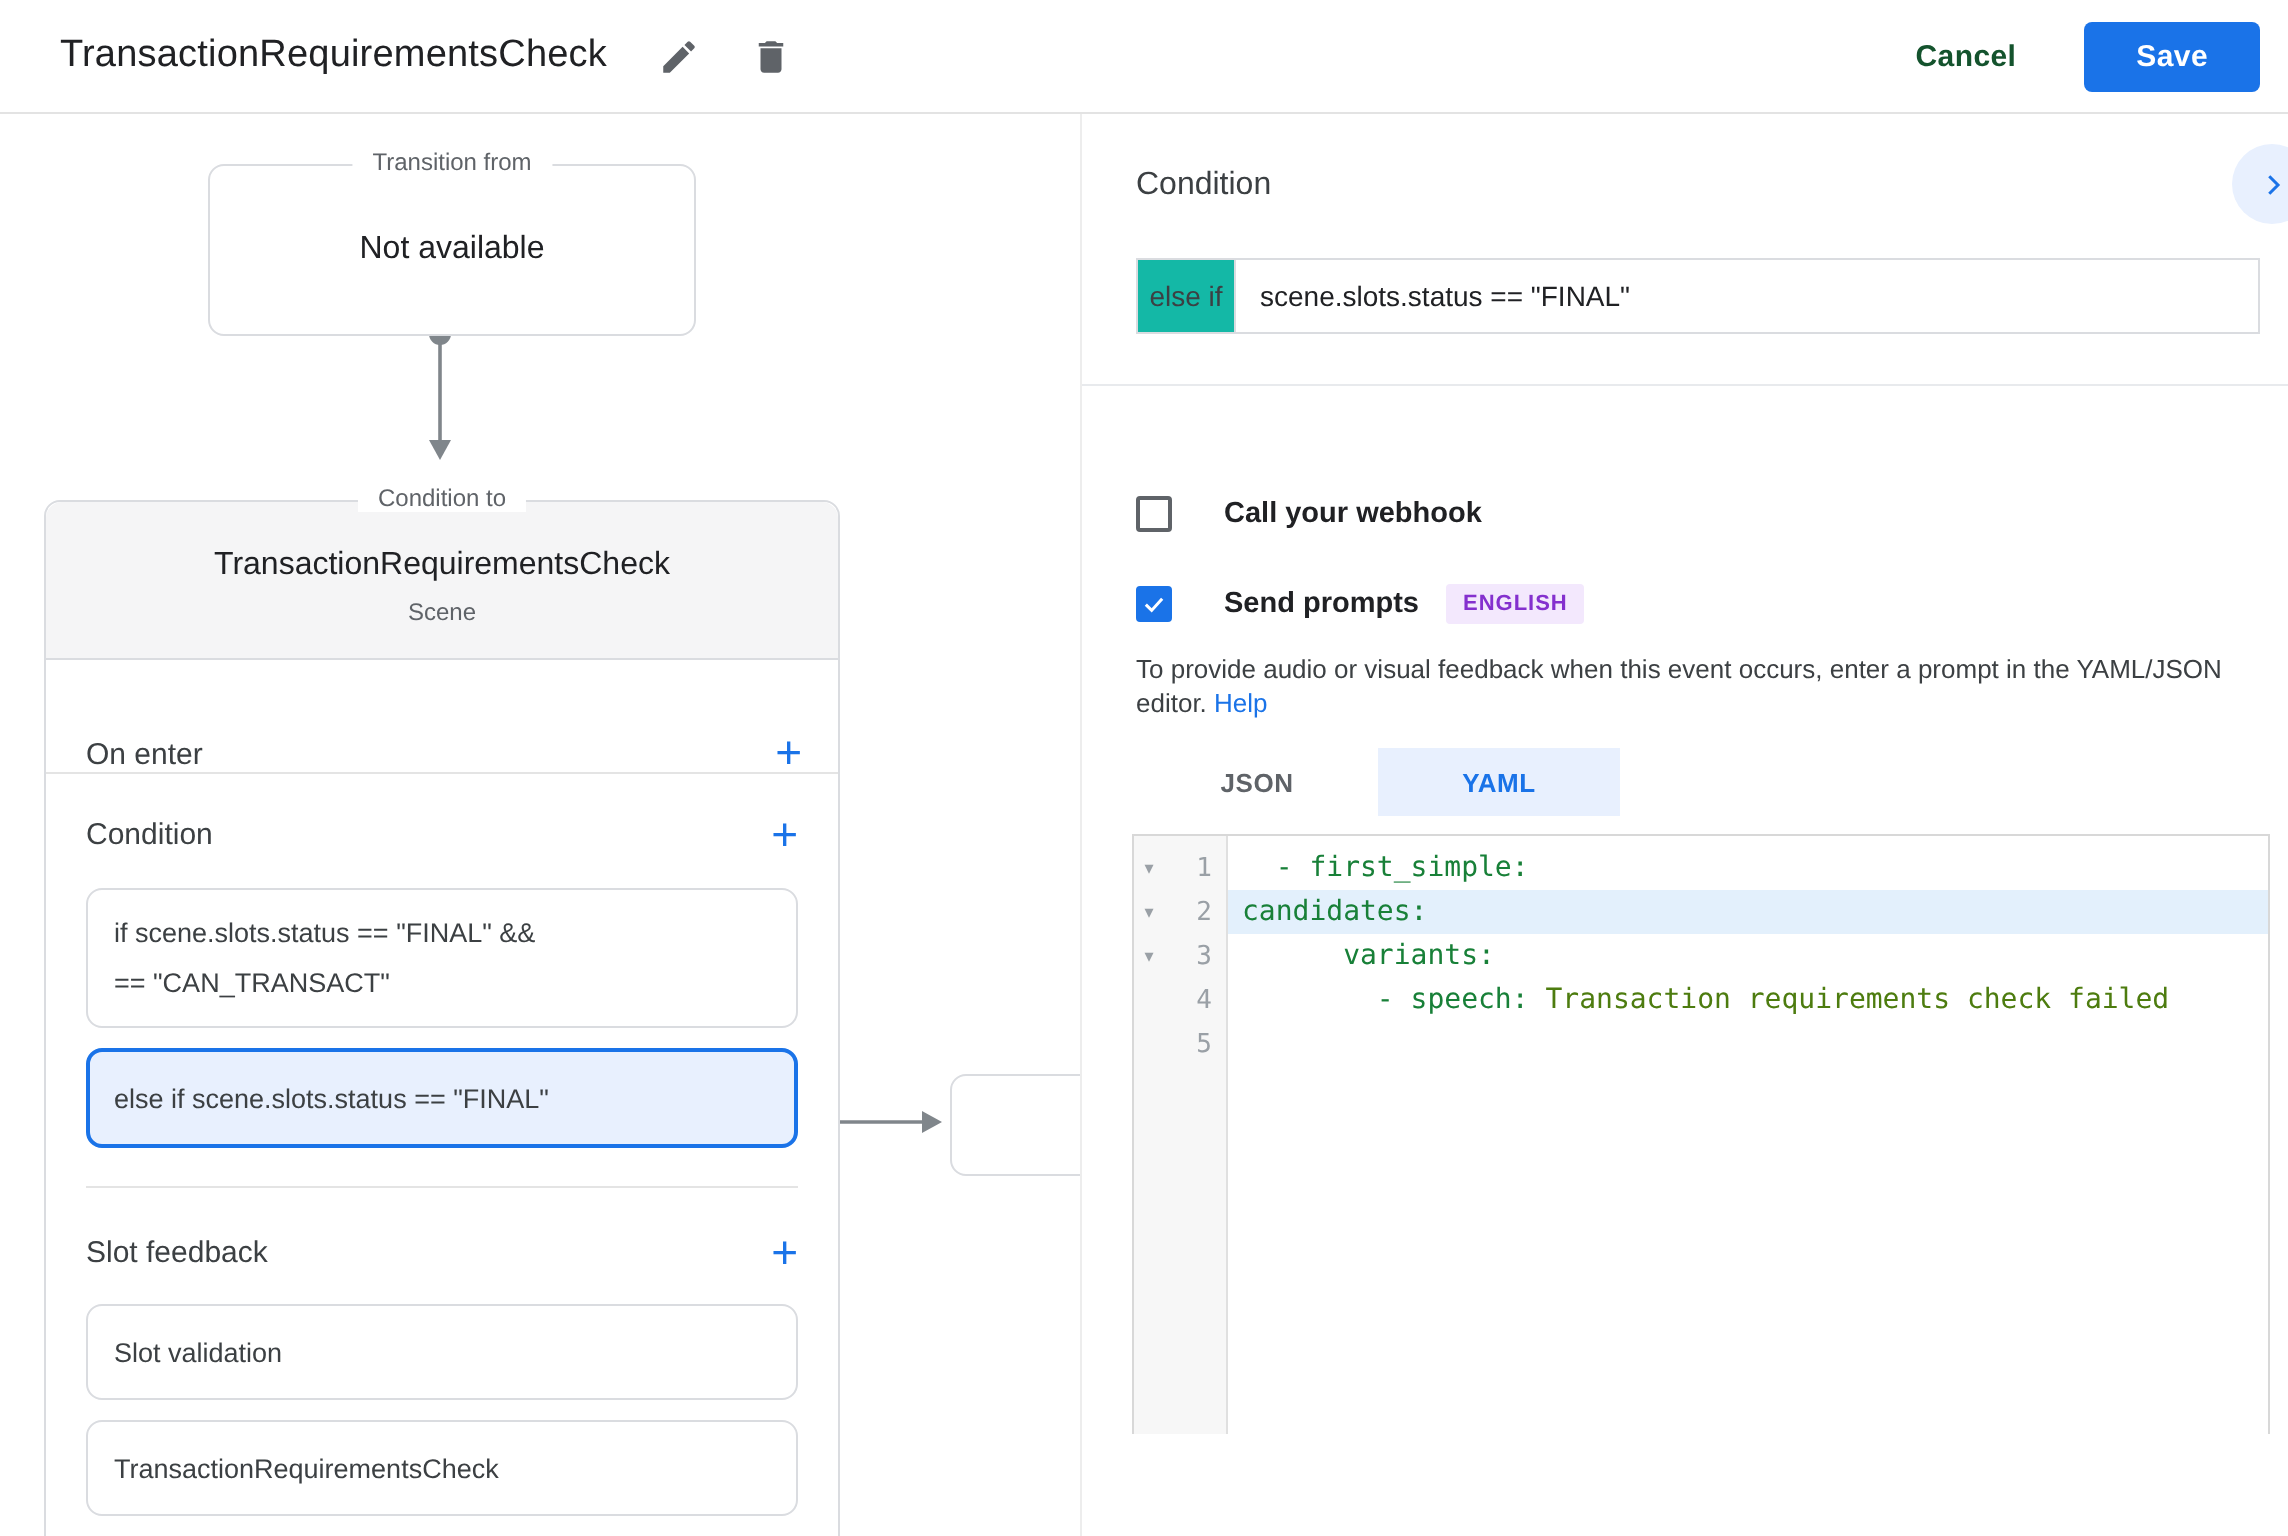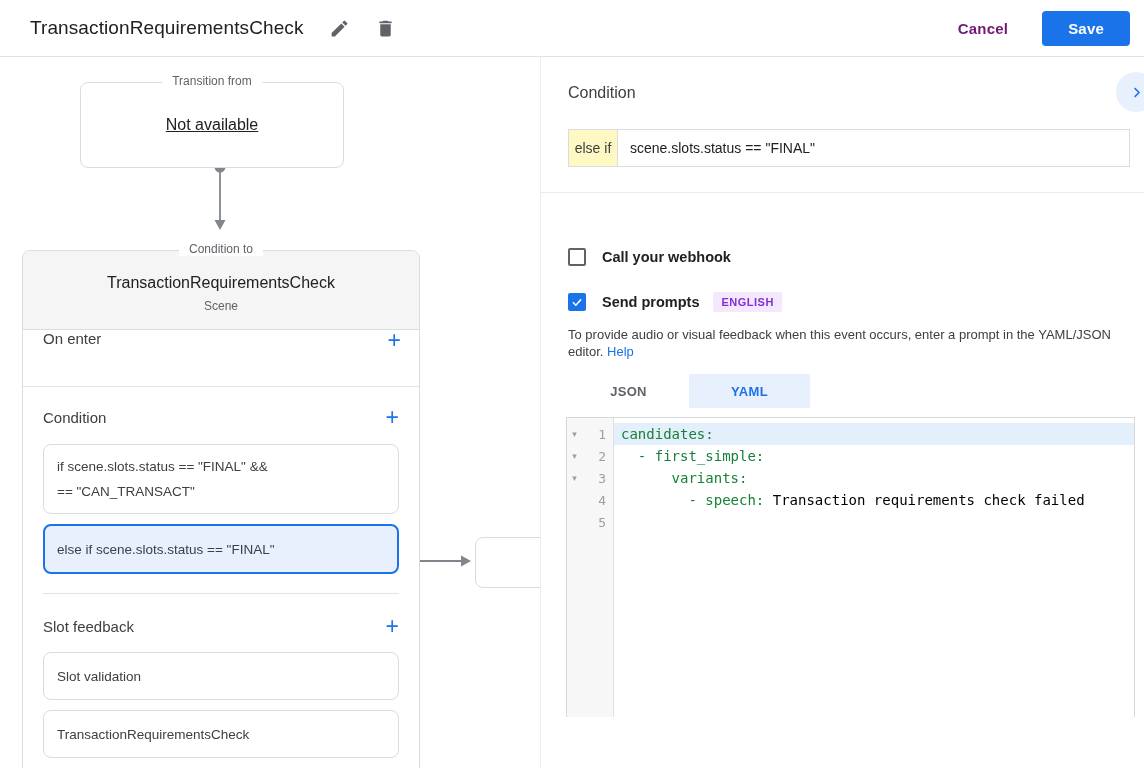--- a/index.html
+++ b/index.html
@@ -12,56 +12,56 @@
   .appbar {
     height:57px; border-bottom:1px solid #e3e3e3; display:flex; align-items:center;
     padding:0 14px 0 30px; background:#fff;
   }
   .appbar-title { font-size:19px; color:#202124; letter-spacing:.1px; }
   .appbar-icons { display:flex; align-items:center; gap:22px; margin-left:24px; }
   .icon-btn { width:24px; height:24px; border:none; background:none; cursor:pointer; color:#5f6368; display:flex; align-items:center; justify-content:center; }
   .icon-btn svg { width:21px; height:21px; fill:#5f6368; }
   .appbar-spacer { flex:1; }
   .btn-text {
-    color:#701a75; background:none; border:none; font-family:inherit;
+    color:#14532d; background:none; border:none; font-family:inherit;
     font-size:15px; font-weight:700; cursor:pointer; margin-right:34px; letter-spacing:.2px;
   }
   .btn-primary {
     background:#1a73e8; color:#fff; border:none; border-radius:4px;
     font-family:inherit; font-size:15px; font-weight:700; letter-spacing:.2px;
     padding:9px 26px; cursor:pointer;
   }
   
   .main { display:flex; height:711px; }
   .canvas { width:540px; position:relative; background:#fff; overflow:hidden; flex:none; }
   .panel  { width:604px; position:relative; background:#fff; border-left:1px solid #ededed; flex:none; }
 
   
   .fieldset-box { position:absolute; border:1px solid #dadce0; border-radius:8px; background:#fff; }
   .legend {
     position:absolute; top:-9px; left:50%; transform:translateX(-50%);
     background:#fff; padding:0 10px; font-size:12px; color:#5f6368; white-space:nowrap;
   }
-  .from-box { left:80px; top:25px; width:264px; height:86px; display:flex; align-items:center; justify-content:center;text-decoration:underline; }
+  .from-box { left:104px; top:25px; width:244px; height:86px; display:flex; align-items:center; justify-content:center; }
   .from-box .nb { font-size:16px; color:#202124; }
 
   .connector-svg { position:absolute; left:0; top:0; width:540px; height:711px; pointer-events:none; }
 
   .scene-card {
     position:absolute; left:22px; top:193px; width:398px; height:560px;
     border:1px solid #dadce0; border-radius:8px 8px 0 0; background:#fff;
   }
   .scene-head {
     background:#f5f5f6; border-bottom:1px solid #dadce0; border-radius:8px 8px 0 0;
     height:79px; display:flex; flex-direction:column; align-items:center; justify-content:center; padding-top:6px;
   }
   .scene-title { font-size:16px; color:#202124; }
   .scene-sub { font-size:12px; color:#5f6368; margin-top:7px; }
   .card-row {
-    height:57px; border-bottom:1px solid #e4e4e4; display:flex; align-items:flex-start;
+    height:57px; border-bottom:1px solid #e4e4e4; display:flex; align-items:flex-end;
     justify-content:space-between; padding:0 18px 0 20px;
   }
   .row-label { font-size:15px; color:#3c4043; }
   .plus { color:#1a73e8; font-size:23px; font-weight:400; line-height:20px; cursor:pointer; background:none; border:none; font-family:inherit; }
   .card-sec { padding:15px 20px 0 20px; }
   .sec-head { display:flex; align-items:center; justify-content:space-between; padding-right:0; height:30px; }
   .cond-box {
     border:1px solid #dadce0; border-radius:8px; background:#fff;
     padding:9px 13px; margin-top:12px; font-size:13.5px; color:#3c4043; line-height:25px;
     cursor:pointer;
@@ -84,37 +84,37 @@
   
   .sec1 { padding:27px 14px 25px 27px; border-bottom:1px solid #e8eaed; position:relative; }
   .panel-title { font-size:16px; color:#3c4043; }
   .collapse-btn {
     position:absolute; top:15px; right:-12px; width:40px; height:40px; border-radius:50%;
     background:#e8f0fe; border:none; cursor:pointer; display:flex; align-items:center; justify-content:center;
   }
   .collapse-btn svg { width:15px; height:15px; stroke:#1a73e8; stroke-width:2.4; fill:none; }
   .cond-input-row { display:flex; margin-top:27px; height:38px; border:1px solid #dadce0; background:#fff; }
   .cond-prefix {
-    width:49px; background:#fef9c3; border-right:1px solid #dadce0; display:flex;
+    width:49px; background:#14b8a6; border-right:1px solid #dadce0; display:flex;
     align-items:center; justify-content:center; font-size:14px; color:#3c4043; flex:none;
   }
   .cond-value { flex:1; display:flex; align-items:center; padding:0 12px; font-size:14px; color:#202124; }
   .link { color:#1a73e8; font-size:13px; text-decoration:none; cursor:pointer; }
   .help-link-row { margin-top:14px; }
 
   .sec2 { padding:29px 14px 0 27px; }
   .when-heading { font-size:16px; color:#3c4043; }
   .check-row { display:flex; align-items:center; margin-top:26px; }
   .checkbox {
     width:18px; height:18px; border:2px solid #5f6368; border-radius:2px; background:#fff;
     flex:none; cursor:pointer; display:flex; align-items:center; justify-content:center;
   }
   .checkbox.checked { background:#1a73e8; border-color:#1a73e8; }
   .checkbox svg { width:14px; height:14px; stroke:#fff; stroke-width:2.6; fill:none; }
-  .check-label { font-size:14.5px; font-weight:700; color:#202124; margin-left:16px; }
+  .check-label { font-size:14.5px; font-weight:700; color:#202124; margin-left:26px; }
   .lang-badge {
     margin-left:14px; background:#f3e8fd; color:#8430ce; font-size:11px; font-weight:700;
     letter-spacing:.5px; padding:4px 8px; border-radius:2px;
   }
   .helper { margin-top:14px; font-size:13px; line-height:17px; color:#3c4043; width:572px; }
   .tabs { display:flex; margin-top:14px; }
   .tab {
     width:121px; height:34px; display:flex; align-items:center; justify-content:center;
     font-size:13px; font-weight:700; letter-spacing:.3px; color:#5f6368; cursor:pointer;
     background:#fff; border:none; font-family:inherit;
@@ -126,21 +126,21 @@
     width:47px; flex:none; background:#f7f7f7; border-right:1px solid #e0e0e0;
     padding-top:5px; font-family:"DejaVu Sans Mono", monospace; font-size:13px; color:#9aa0a6;
   }
   .gut-row { height:22px; display:flex; align-items:center; }
   .fold { width:15px; font-size:9px; color:#9aa0a6; text-align:center; cursor:pointer; font-family:"Liberation Sans",sans-serif; }
   .lnum { flex:1; text-align:right; padding-right:7px; }
   .code { flex:1; padding-top:5px; font-family:"DejaVu Sans Mono", monospace; font-size:14px; overflow:hidden; cursor:text; }
   .code-line { height:22px; line-height:22px; white-space:pre; padding-left:7px; }
   .code-line.hl { background:#e3f0fc; }
   .ykey { color:#188038; }
-  .yval { color:#000000; }
+  .yval { color:#4d7c0f; }
 </style>
 </head>
 <body>
 
 <header class="appbar">
   <div class="appbar-title">TransactionRequirementsCheck</div>
   <div class="appbar-icons">
     <button class="icon-btn">
       <span style="display:flex">
         <svg viewBox="0 0 24 24">
@@ -283,22 +283,22 @@
           <div class="gut-row">
               <span class="fold"></span>
               <span class="lnum">4</span>
             </div>
           <div class="gut-row">
               <span class="fold"></span>
               <span class="lnum">5</span>
             </div>
         </div>
         <div class="code">
+          <div class="code-line"><span class="ykey">  - first_simple:</span><span class="yval"></span></div>
           <div class="code-line hl"><span class="ykey">candidates:</span><span class="yval"></span></div>
-          <div class="code-line"><span class="ykey">  - first_simple:</span><span class="yval"></span></div>
           <div class="code-line"><span class="ykey">      variants:</span><span class="yval"></span></div>
           <div class="code-line"><span class="ykey">        - speech:</span><span class="yval"> Transaction requirements check failed</span></div>
           <div class="code-line"><span class="ykey"></span><span class="yval"></span></div>
         </div>
       </div>
     </div>
   </div>
 </div>
 
 </body></html>

